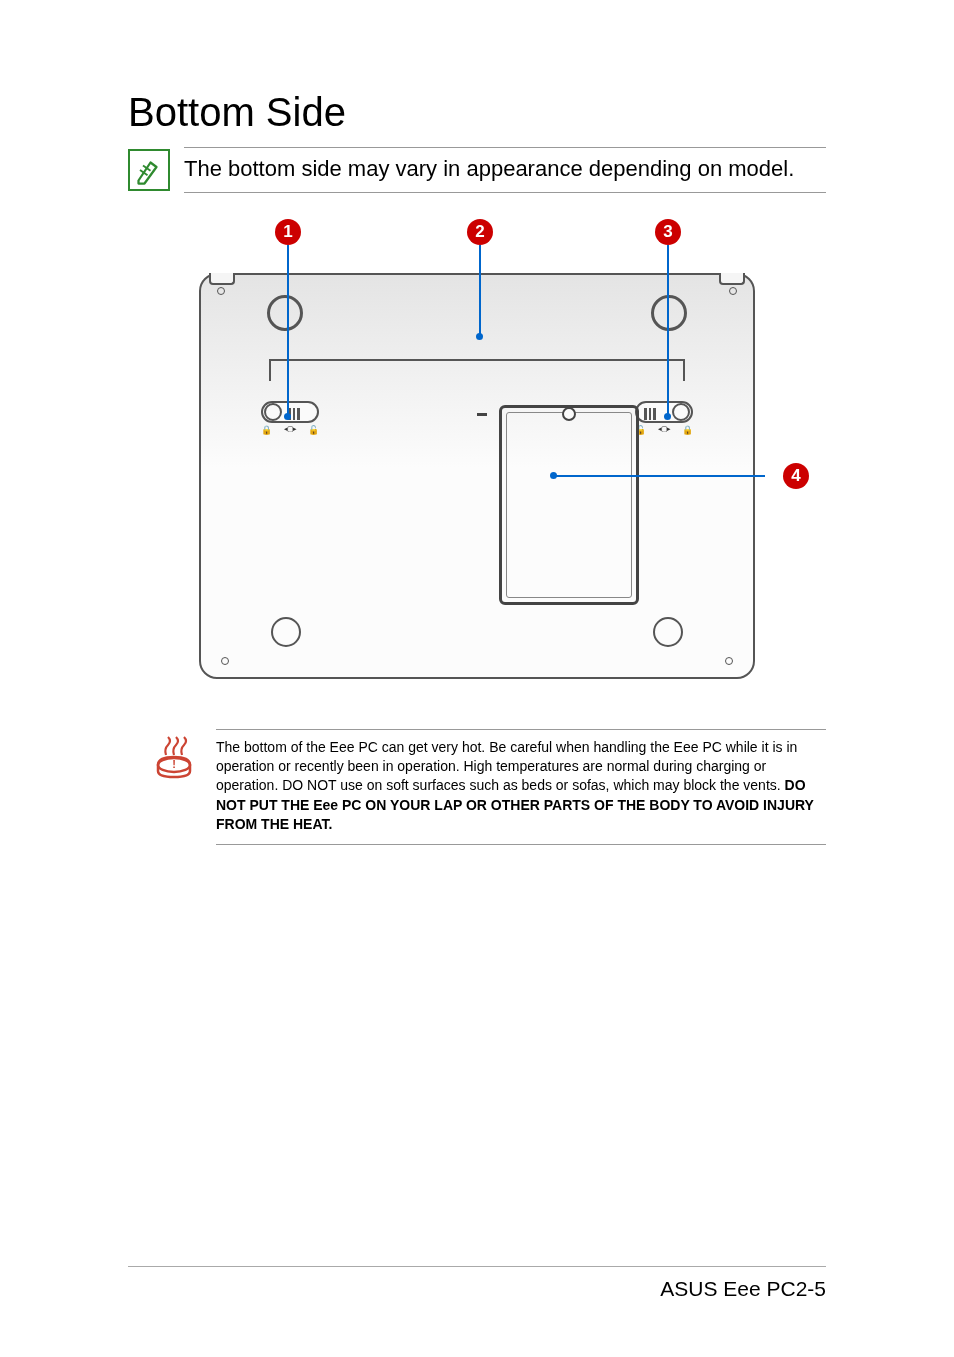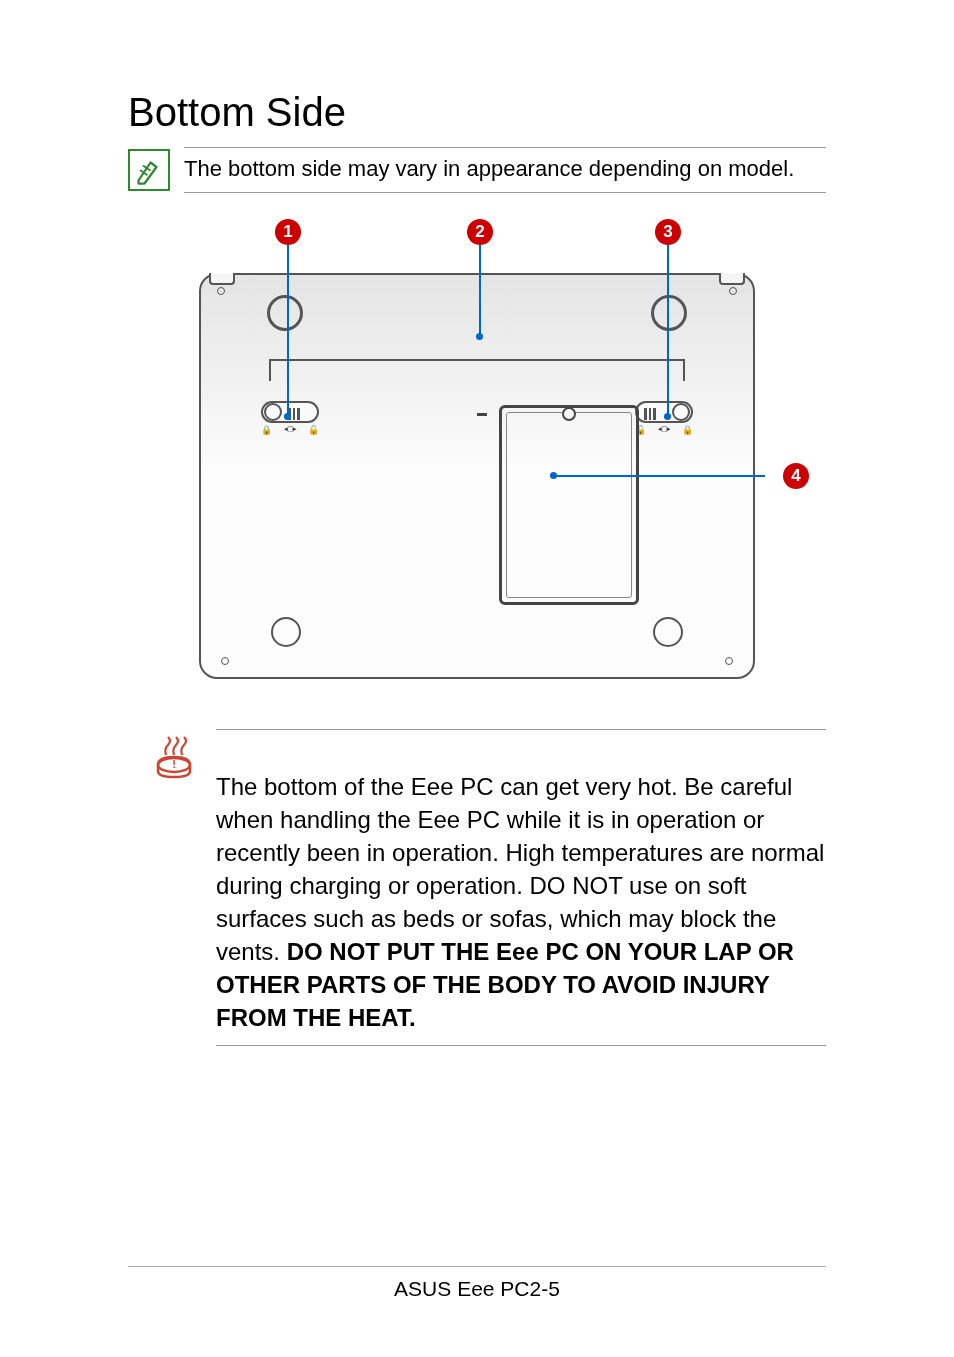--- a/index.html
+++ b/index.html
@@ -177,31 +177,31 @@
       margin-left: 26px;
       margin-right: 0;
     }
     .warn-icon { flex-shrink: 0; margin-top: 6px; }
     .warn-text-wrap {
       flex: 1;
       border-top: 1px solid #999;
       border-bottom: 1px solid #999;
       padding: 8px 0 10px 0;
     }
-    .warn-text { font-size: 24px; line-height: 1.38; margin-top: 32px; }
+    .warn-text { font-size: 14px; line-height: 1.38; }
     .warn-text b { font-weight: 700; }
 
     .footer {
       position: absolute;
       bottom: 56px;
       left: 128px; right: 128px;
       border-top: 1px solid #aaa;
       padding-top: 10px;
       display: flex;
-      justify-content: center;
+      justify-content: flex-end;
       font-size: 21px;
     }
   </style>
 </head>
 <body>
 
 <div class="page">
   <h1 class="title">Bottom Side</h1>
 
   <div class="note-row">

